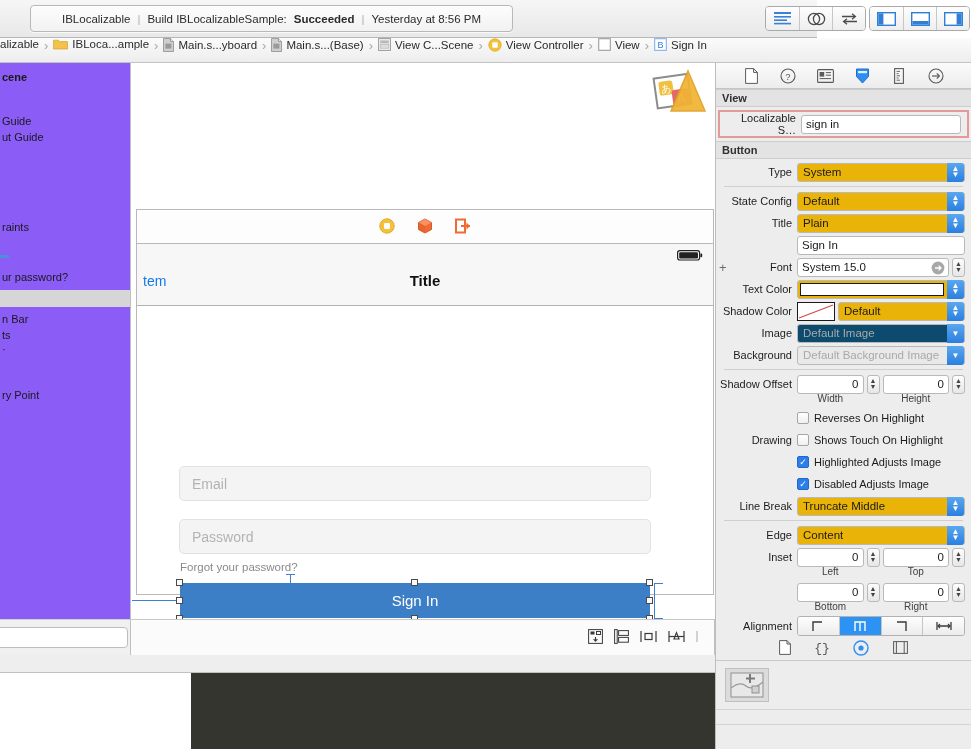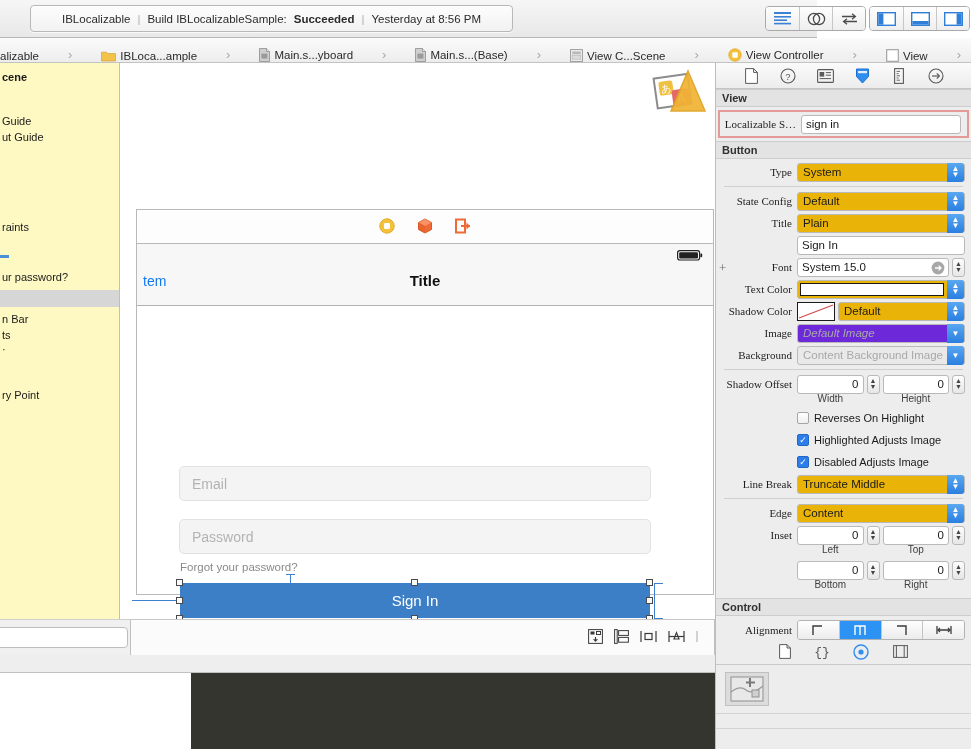--- a/index.html
+++ b/index.html
@@ -45,32 +45,32 @@
   }
   .tbtn:first-child { border-left: none; }
   #editor-group { left: 765px; }
   #view-group { left: 869px; }
 
   
   #jumpbar {
     position: absolute; left: 0; top: 38px; width: 971px; height: 25px;
     background: linear-gradient(#fbfbfb, #ededed);
     border-bottom: 1px solid #c3c3c3;
-    display: flex; align-items: flex-end;
+    display: flex; align-items: flex-start;
     font-size: 11.5px; color: #2a2a2a;
-    overflow: hidden; white-space: nowrap; gap: 24px;
+    overflow: hidden; white-space: nowrap;
   }
   .crumb { display: flex; align-items: center; gap: 4px; padding: 0 2px; }
   .crumb-sep { color: #a8a8a8; font-size: 13px; padding: 0 3px; font-weight: 300; }
   .crumb-ico { display: inline-flex; align-items: center; }
 
   
   #navigator {
-    position: absolute; left: 0; top: 63px; width: 120px; height: 556px;
-    background: #fef9c3; border-right: 1px solid #bfbfbf;
+    position: absolute; left: 0; top: 63px; width: 131px; height: 556px;
+    background: #8b5cf6; border-right: 1px solid #bfbfbf;
     font-size: 11px; overflow: hidden;
   }
   .nav-row { position: absolute; left: 0; white-space: nowrap; padding-left: 2px; color: #1a1a1a; }
   #nav-sel {
     position: absolute; left: 0; width: 131px; height: 17px;
     background: #d6d6d6;
   }
   #nav-blue-chip {
     position: absolute; width: 9px; height: 3px; background: #4a90d9;
   }
@@ -156,21 +156,21 @@
     display: flex; align-items: center; justify-content: center; gap: 19px;
   }
   .insp-tab { width: 18px; height: 18px; display: flex; align-items: center; justify-content: center; }
   .sec-head {
     height: 18px; background: #e3e3e3;
     border-bottom: 1px solid #cdcdcd; border-top: 1px solid #cdcdcd;
     display: flex; align-items: center; padding-left: 6px;
     font-weight: bold; font-size: 11px; color: #303030;
   }
   .row { display: flex; align-items: center; height: 22px; padding: 0 6px 0 0; gap: 5px; }
-  .lbl { width: 76px; text-align: right; flex: none; color: #1d1d1d; font-size: 11px; font-family: Liberation Serif, serif; }
+  .lbl { width: 76px; text-align: right; flex: none; color: #1d1d1d; font-size: 11px; }
   .ctl { flex: 1; }
   .field {
     height: 19px; background: #ffffff; border: 1px solid #b9b9b9; border-radius: 3px;
     display: flex; align-items: center; padding: 0 4px; font-size: 11.5px;
     overflow: hidden; white-space: nowrap;
   }
   .popup {
     height: 19px; background: #eab308; border: 1px solid #b9b9b9; border-radius: 3px;
     display: flex; align-items: center; padding-left: 5px; font-size: 11.5px;
     position: relative;
@@ -700,31 +700,31 @@
               <span>▲</span>
               <span>▼</span>
             </span>
         </div>
       </div>
     </div>
 
     <div class="row">
       <div class="lbl">Image</div>
       <div class="ctl">
-          <div class="popup dis" style="background:#6d28d9; color:#a9a9a9;font-style:italic;">
+          <div class="popup dis" style="background:#0c4a6e; color:#a9a9a9;">
         <span>Default Image</span>
         <span class="pull-blue">▼</span>
       </div>
         </div>
     </div>
     <div class="row">
       <div class="lbl">Background</div>
       <div class="ctl">
           <div class="popup dis" style="background:#e9e9e9; color:#a9a9a9;">
-        <span>Content Background Image</span>
+        <span>Default Background Image</span>
         <span class="pull-blue">▼</span>
       </div>
         </div>
     </div>
 
     <div class="divline"></div>
 
     <div class="row">
       <div class="lbl">Shadow Offset</div>
       <div class="ctl" style="display:flex; gap:3px;">
@@ -749,20 +749,27 @@
       <div style="width:13px;"></div>
       <div class="sublabel" style="flex:1;">Height</div>
       <div style="width:13px;"></div>
     </div>
 
     <div class="row" style="margin-top:3px;">
       <div class="lbl"></div>
       <div class="ctl" style="display:flex; align-items:center; gap:5px;">
         <span class="chk"></span>
         <span>Reverses On Highlight</span>
+      </div>
+    </div>
+    <div class="row">
+      <div class="lbl">Drawing</div>
+      <div class="ctl" style="display:flex; align-items:center; gap:5px;">
+        <span class="chk"></span>
+        <span>Shows Touch On Highlight</span>
       </div>
     </div>
     <div class="row">
       <div class="lbl"></div>
       <div class="ctl" style="display:flex; align-items:center; gap:5px;">
         <span class="chk on">✓</span>
         <span>Highlighted Adjusts Image</span>
       </div>
     </div>
     <div class="row">
@@ -846,23 +853,20 @@
           </div>
       </div>
     </div>
     <div style="display:flex; padding-left:81px; padding-right:6px; gap:3px; margin-top:-2px;">
       <div class="sublabel" style="flex:1;">Bottom</div>
       <div style="width:13px;"></div>
       <div class="sublabel" style="flex:1;">Right</div>
       <div style="width:13px;"></div>
     </div>
 
-    <div class="sec-head" style="margin-top:8px;">
-      <span>Control</span>
-    </div>
     <div class="row" style="margin-top:3px;">
       <div class="lbl">Alignment</div>
       <div class="ctl">
           <div class="seg">
         <div>
           <svg width="16" height="12" viewBox="0 0 16 12">
                 <path d="M3 11 V2 H12" stroke="#3a3a3a" stroke-width="1.4" fill="none"></path>
               </svg>
         </div>
         <div class="sel">

